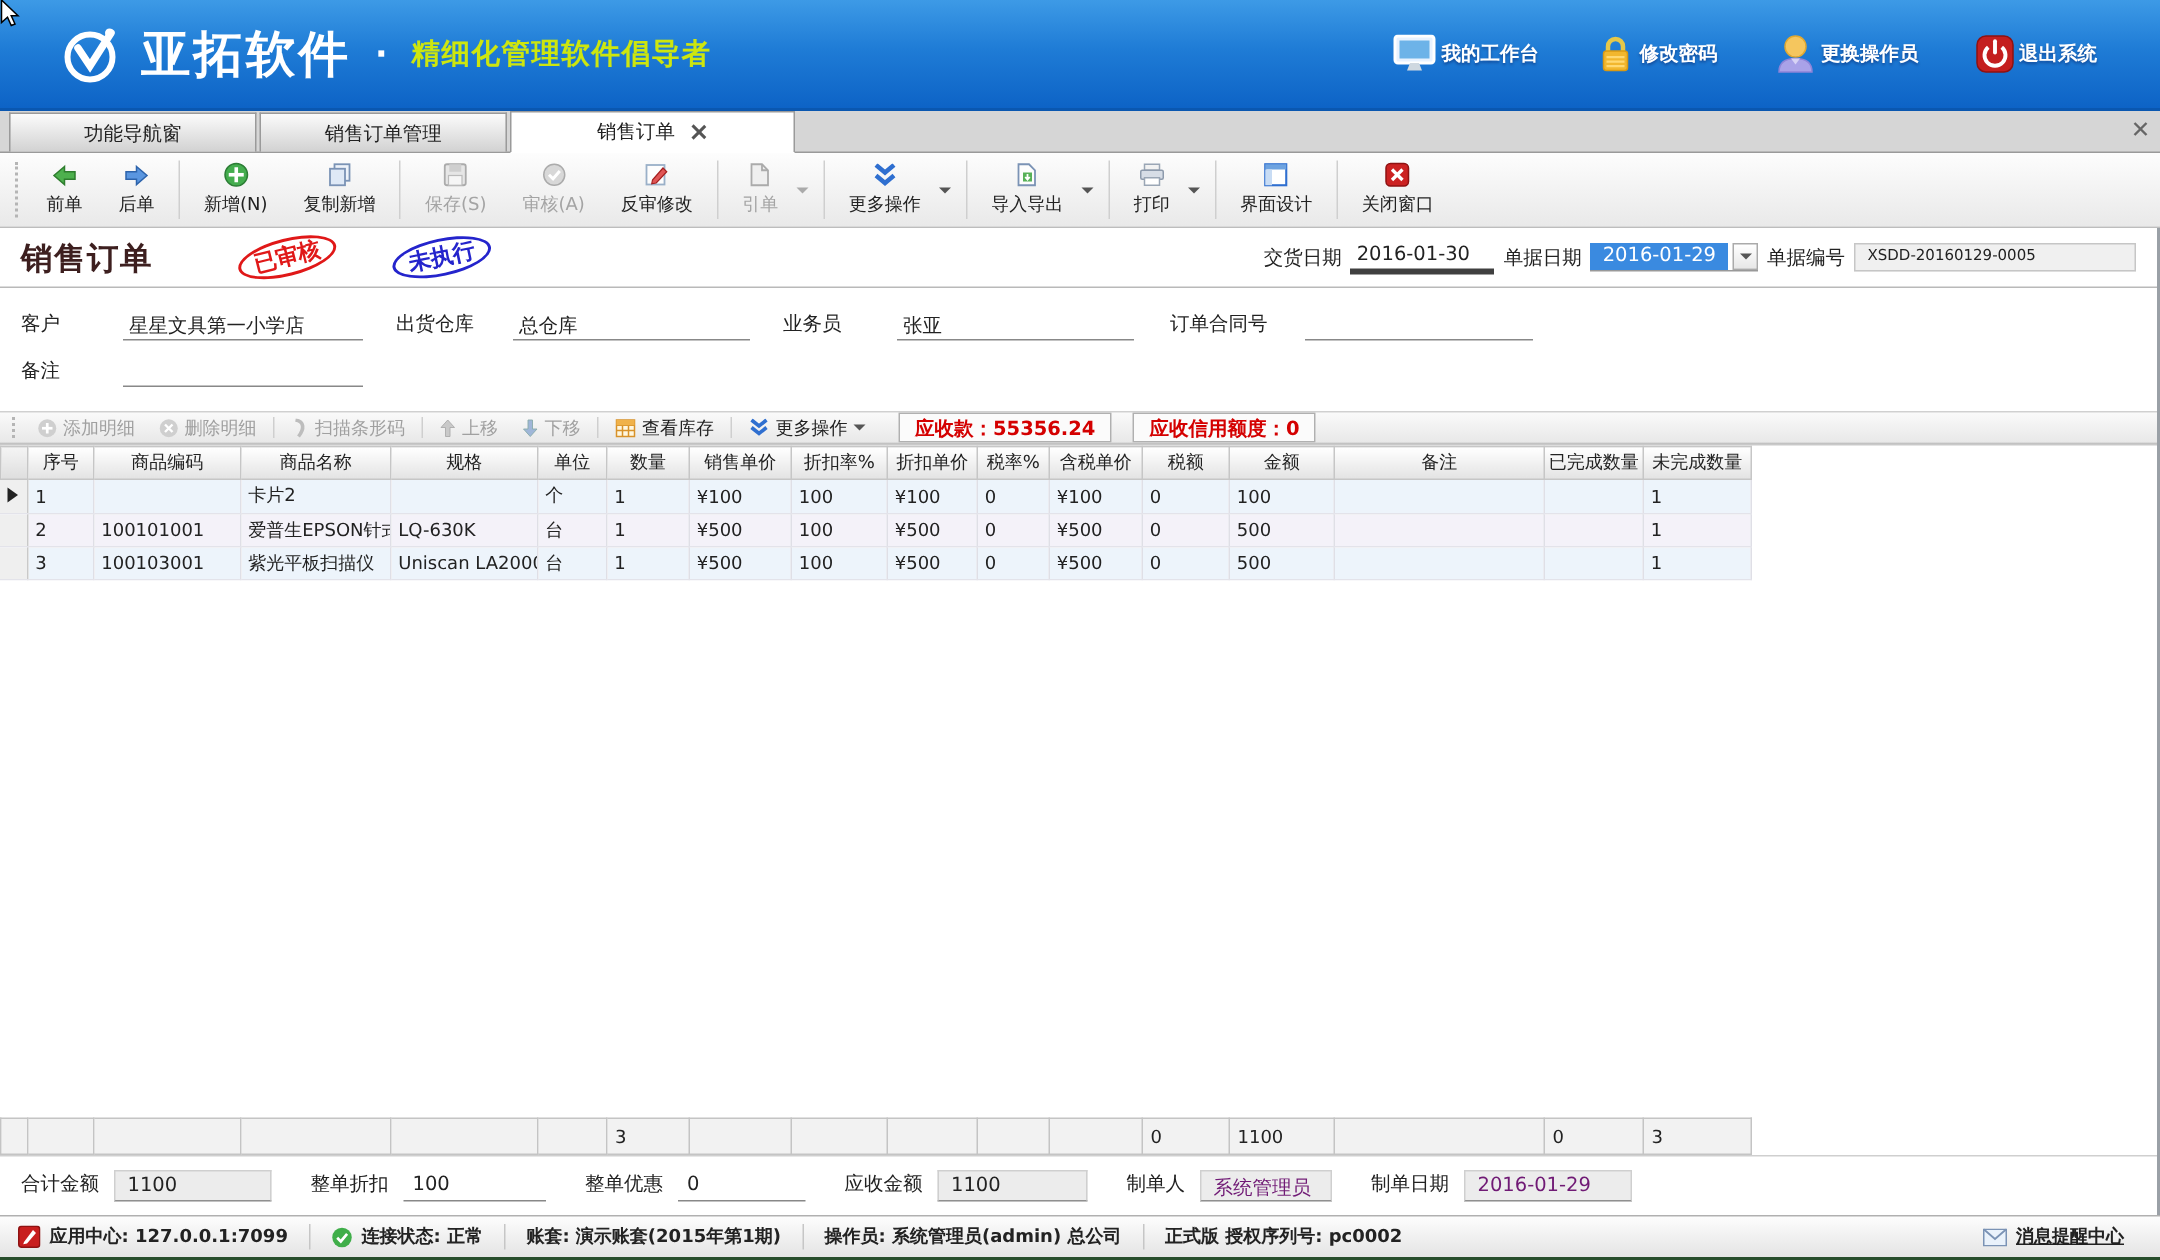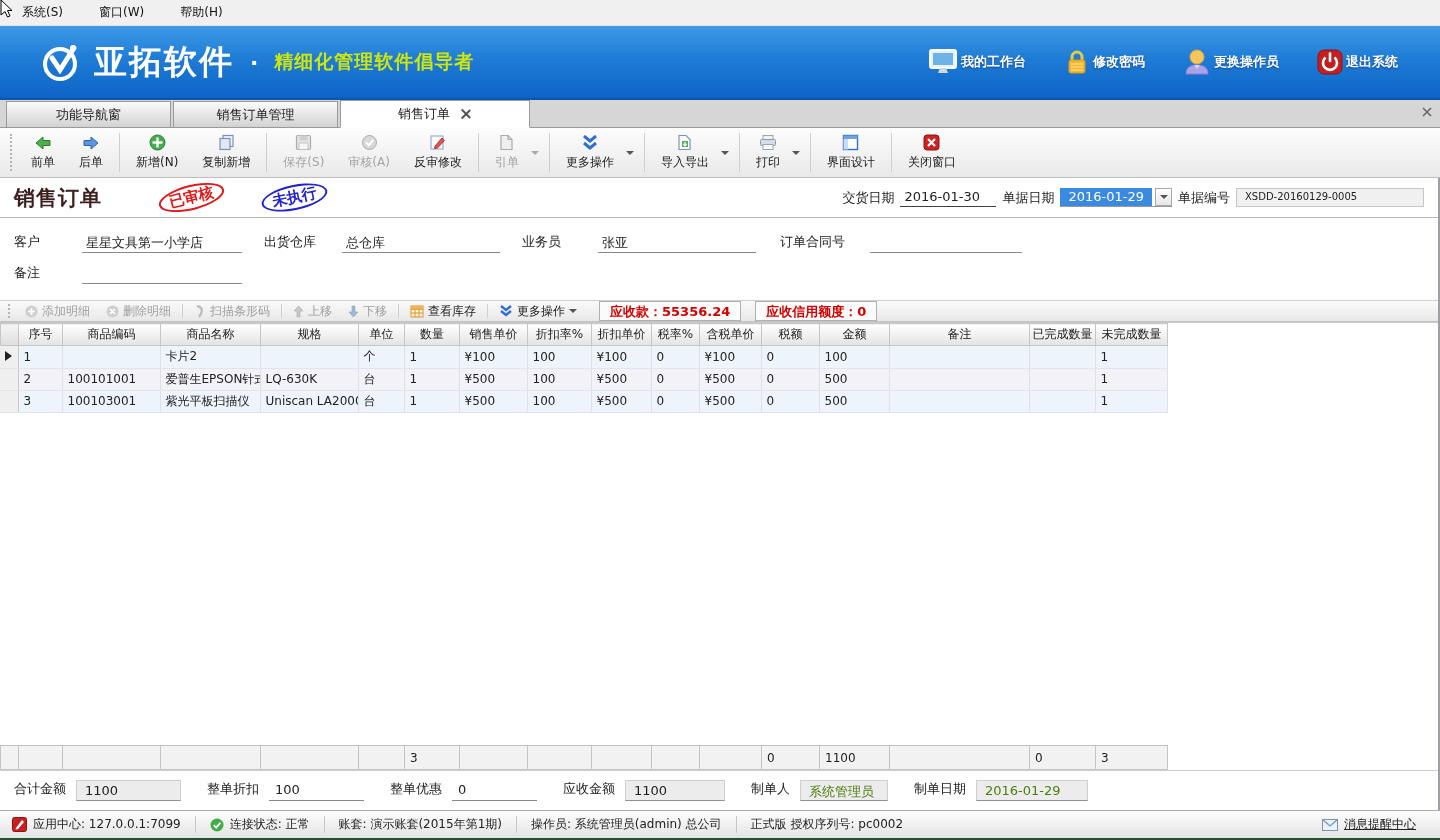--- a/index.html
+++ b/index.html
@@ -46,21 +46,21 @@
   .content { flex:1; background:#fff; border-right:2px solid #9aa0a6; display:flex; flex-direction:column; overflow:hidden; }
 
   
   .doc-header { height:40px; display:flex; align-items:center; padding:0 14px 0 14px; border-bottom:1px solid #b9b9b9; }
   .doc-title { font-size:21px; font-weight:bold; color:#3d1f1f; letter-spacing:1px; }
   .stamp { border:2px solid; border-radius:50%; font-weight:bold; font-size:15px; padding:1px 9px; transform:rotate(-14deg); white-space:nowrap; }
   .stamp.red { color:#e01818; border-color:#e01818; margin-left:56px; }
   .stamp.blue { color:#2424cc; border-color:#2424cc; margin-left:36px; transform:rotate(-12deg); }
   .hdr-right { margin-left:auto; display:flex; align-items:center; gap:6px; font-size:13px; }
   .hdr-right .flabel { color:#222; white-space:nowrap; }
-  .ufield { border-bottom:1px solid #404040; padding:1px 4px 2px 4px; min-height:17px; }
+  .ufield { border-bottom:4px solid #404040; padding:1px 4px 2px 4px; min-height:17px; }
   .delivery-date { width:96px; }
   .combo { display:flex; align-items:stretch; border-bottom:1px solid #999; }
   .combo .sel { background:#3a8ae0; color:#fff; padding:1px 8px 2px 8px; font-size:13px; }
   .combo .dd { width:17px; background:linear-gradient(#fff,#e7e7e7); border:1px solid #aaa; display:flex; align-items:center; justify-content:center; margin-left:3px; cursor:pointer; }
   .gray-box { background:#f0f0f0; border:1px solid #c6c6c6; padding:2px 8px; min-height:19px; }
   .doc-no { width:188px; font-size:10px; }
 
   
   .form { height:68px; padding:8px 14px 0 14px; }
   .frow { display:flex; align-items:flex-end; height:27px; margin-bottom:4px; }
@@ -96,48 +96,43 @@
   .gfill { flex:1; background:#fff; }
   .gsum td { background:#f2f2f2; border:1px solid #c4c4c4; border-left:none; height:24px; padding:0 5px; color:#222; }
   .gsum td.selcol { border-left:1px solid #c4c4c4; }
 
   
   .ffields { height:40px; display:flex; align-items:center; padding:0 14px; border-top:1px solid #cfcfcf; background:#fff; }
   .ff { display:flex; align-items:flex-end; margin-right:26px; }
   .ff .flab { padding-bottom:3px; margin-right:10px; }
   .ffbox { background:#ececec; border:1px solid #cfcfcf; border-bottom:1px solid #909090; padding:2px 8px; font-size:13px; height:21px; }
   .ffline { border-bottom:1px solid #888; padding:2px 6px; font-size:13px; height:21px; }
-  .muted { color:#4d7c0f; }
+  .muted { color:#701a75; }
   .w105{width:105px;} .w95{width:95px;} .w85{width:85px;} .w100{width:100px;} .w88{width:88px;} .w112{width:112px;}
 
   
   .statusbar { height:28px; background:linear-gradient(180deg,#fdfdfd,#e4e4e4); border-top:1px solid #b0b0b0; display:flex; align-items:center; padding:0 10px; font-size:12px; color:#222; }
-  .seg { display:flex; align-items:center; gap:6px; padding:0 14px; white-space:nowrap; }
+  .seg { display:flex; align-items:center; gap:6px; padding:0 14px; white-space:nowrap;font-weight:bold; }
   .seg + .seg { border-left:1px solid #c6c6c6; }
   .seg.first { padding-left:2px; }
   .spacer { flex:1; }
   .msg-link { text-decoration:underline; cursor:pointer; color:#222; }
   .bottom-strip { height:2px; background:#274d2b; }
 
   .cursor { position:absolute; left:0; top:0; z-index:99; }
 </style>
 </head>
 <body>
 
 <div class="app">
 
   <svg class="cursor" width="14" height="20" viewBox="0 0 14 20">
       <path d="M1 0 L1 15 L5 11.5 L7.5 17 L10 16 L7.5 10.5 L12 10.5 Z" fill="#fff" stroke="#000" stroke-width="1"></path>
     </svg>
 
-  <div class="menubar">
-    <span class="mi">系统(S)</span>
-    <span class="mi">窗口(W)</span>
-    <span class="mi">帮助(H)</span>
-  </div>
 
   <div class="banner">
     <div class="brand-wrap">
       <svg class="logo-svg" viewBox="0 0 44 44">
         <circle cx="22" cy="24" r="15" fill="none" stroke="#fff" stroke-width="4"></circle>
         <path d="M14 18 L22 30 L36 8" fill="none" stroke="#fff" stroke-width="5" stroke-linecap="round"></path>
         <circle cx="35" cy="8" r="3" fill="#fff"></circle>
       </svg>
       <span class="brand-name">亚拓软件</span>
       <span class="brand-dot">·</span>

